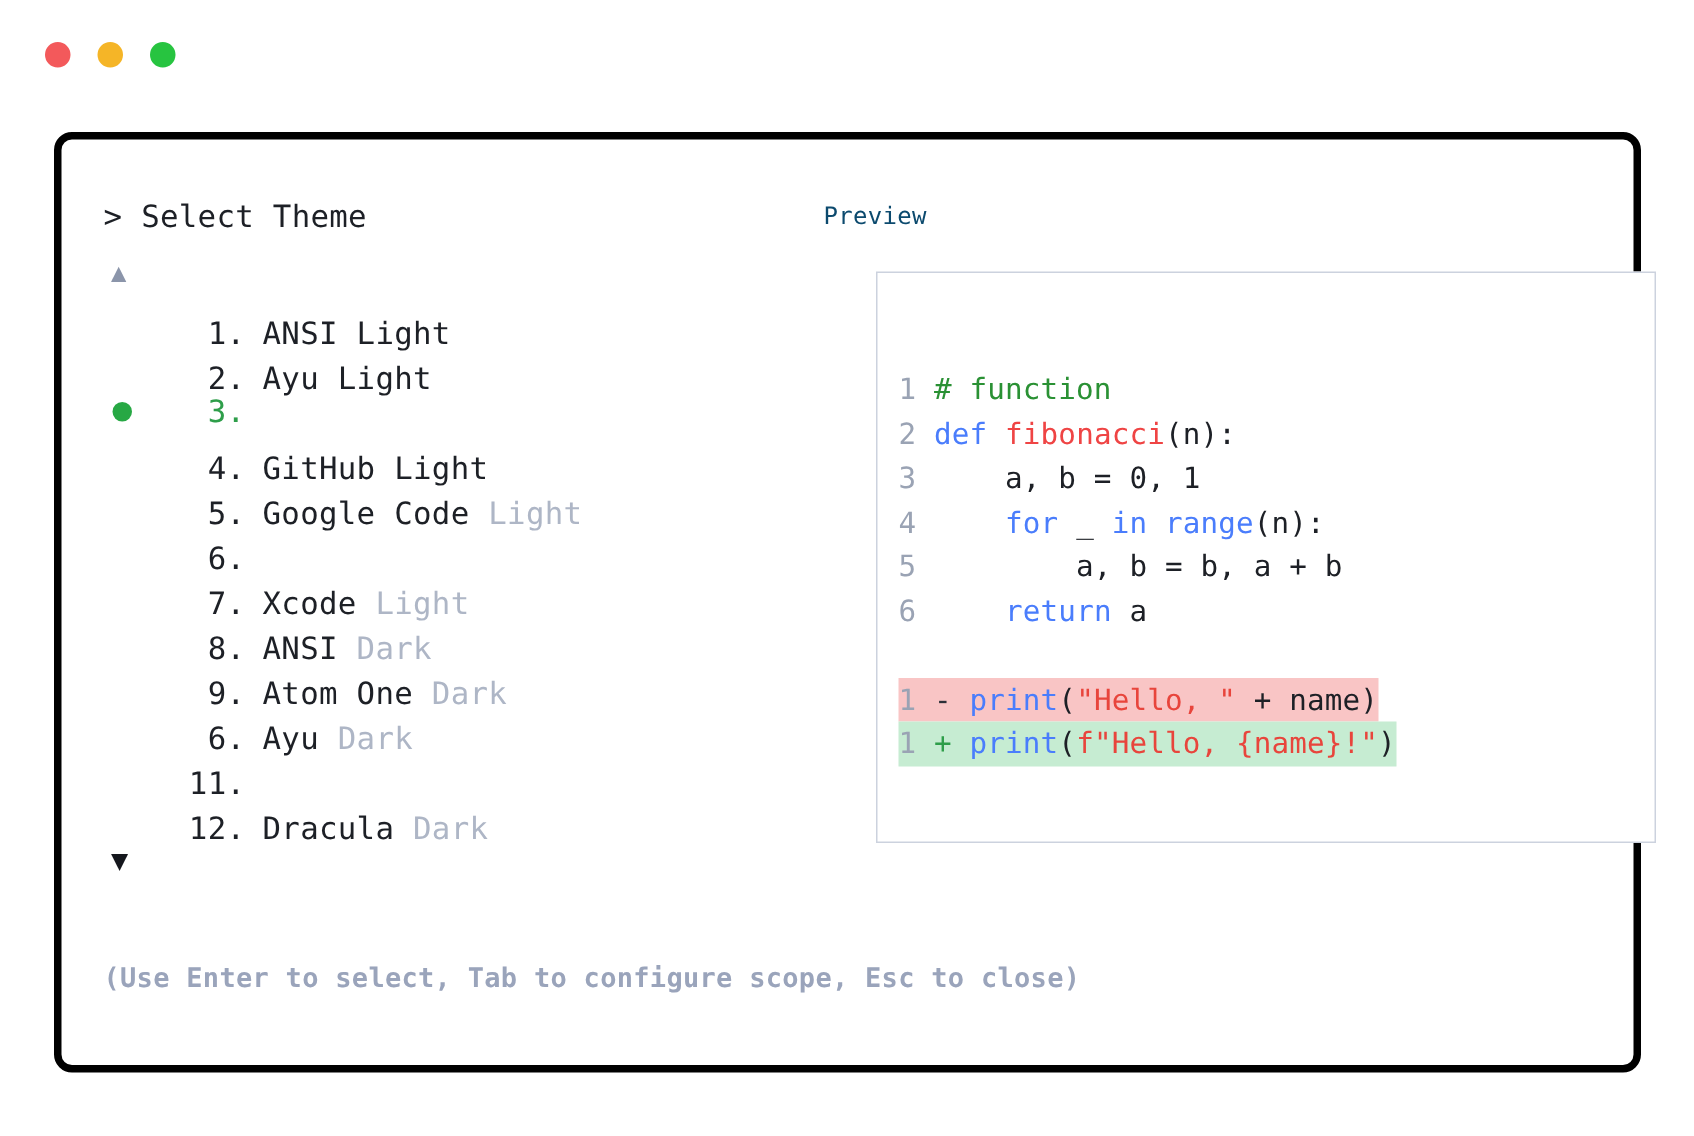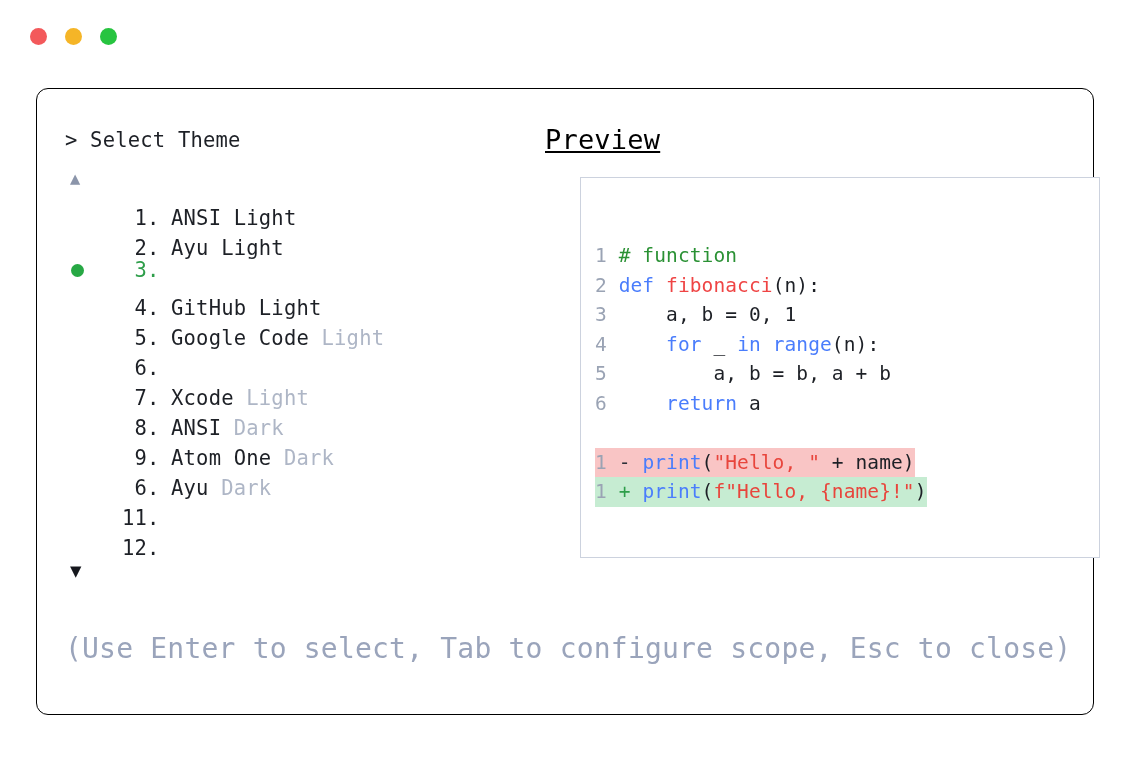--- a/index.html
+++ b/index.html
@@ -25,21 +25,21 @@
   .dot { width: 17px; height: 17px; border-radius: 50%; display: block; }
   .dot.red    { background: #f3595b; }
   .dot.yellow { background: #f5b527; }
   .dot.green  { background: #27c440; }
 
   
   .card {
     position: absolute;
     left: 36px; top: 88px;
     width: 1058px; height: 627px;
-    border: 1px solid #000000;
+    border: 5px solid #000000;
     border-radius: 12px;
     background: #ffffff;
   }
 
   .card-inner {
     position: relative;
     width: 100%; height: 100%;
     padding: 36px 28px 0 28px;
   }
 
@@ -54,25 +54,24 @@
   .prompt-line {
     font-size: 20.5px;
     line-height: 30px;
     color: #1d2026;
     letter-spacing: 0.2px;
     white-space: pre;
   }
   .prompt-caret { color: #1d2026; }
 
   .preview-label {
-    font-size: 27px;
-    line-height: 30px;
-    color: #000000;
-    letter-spacing: 0.2px;
-    text-decoration: underline;
+    font-size: 16px;
+    line-height: 30px;
+    color: #0c4a6e;
+    letter-spacing: 0.2px;
   }
 
   
   .list-wrap {
     position: absolute;
     left: 28px; top: 76px;
     width: 490px;
   }
   .arrow {
     font-size: 17px;
@@ -150,25 +149,26 @@
   .diff-del { background: #f9c5c5; }
   .diff-add { background: #c6ecd2; }
   .sign-del { color: #2c3038; }
   .sign-add { color: #2e9e4a; }
 
   
   .hint {
     position: absolute;
     left: 28px;
     top: 545px;
-    font-size: 28px;
+    font-size: 18px;
     line-height: 30px;
     color: #9aa4bb;
     letter-spacing: 0.2px;
     white-space: pre;
+    font-weight: bold;
   }
 </style>
 </head>
 <body>
 
 <div class="screen">
 
   <div class="titlebar">
     <span class="dot red"></span>
     <span class="dot yellow"></span>
@@ -194,21 +194,21 @@
             <div class="theme-row"><span class="bullet-cell"></span><span class="idx">2</span><span class="idx-dot">.</span><span class="label-cell"><span>Ayu </span><span>Light</span></span></div>
             <div class="theme-row selected"><span class="bullet-cell"><span class="bullet"></span></span><span class="idx">3</span><span class="idx-dot">.</span></div>
             <div class="theme-row"><span class="bullet-cell"></span><span class="idx">4</span><span class="idx-dot">.</span><span class="label-cell"><span>GitHub </span><span>Light</span></span></div>
             <div class="theme-row"><span class="bullet-cell"></span><span class="idx">5</span><span class="idx-dot">.</span><span class="label-cell"><span>Google Code </span><span class="dim">Light</span></span></div>
             <div class="theme-row"><span class="bullet-cell"></span><span class="idx">6</span><span class="idx-dot">.</span></div>
             <div class="theme-row"><span class="bullet-cell"></span><span class="idx">7</span><span class="idx-dot">.</span><span class="label-cell"><span>Xcode </span><span class="dim">Light</span></span></div>
             <div class="theme-row"><span class="bullet-cell"></span><span class="idx">8</span><span class="idx-dot">.</span><span class="label-cell"><span>ANSI </span><span class="dim">Dark</span></span></div>
             <div class="theme-row"><span class="bullet-cell"></span><span class="idx">9</span><span class="idx-dot">.</span><span class="label-cell"><span>Atom One </span><span class="dim">Dark</span></span></div>
             <div class="theme-row"><span class="bullet-cell"></span><span class="idx">6</span><span class="idx-dot">.</span><span class="label-cell"><span>Ayu </span><span class="dim">Dark</span></span></div>
             <div class="theme-row"><span class="bullet-cell"></span><span class="idx">11</span><span class="idx-dot">.</span></div>
-            <div class="theme-row"><span class="bullet-cell"></span><span class="idx">12</span><span class="idx-dot">.</span></div>
+            <div class="theme-row"><span class="bullet-cell"></span><span class="idx">12</span><span class="idx-dot">.</span><span class="label-cell"><span>Dracula </span><span class="dim">Dark</span></span></div>
           </div>
         <div class="arrow down">▼</div>
       </div>
 
       <div class="preview-box">
         <div class="code" id="code-block"><span class="code-line"><span class="ln">1 </span><span class="c-comment"># function</span></span><span class="code-line"><span class="ln">2 </span><span class="c-kw">def </span><span class="c-fn">fibonacci</span><span class="c-plain">(n):</span></span><span class="code-line"><span class="ln">3 </span><span class="c-plain">    a, b = 0, 1</span></span><span class="code-line"><span class="ln">4 </span><span class="c-plain">    </span><span class="c-kw">for</span><span class="c-plain"> _ </span><span class="c-kw">in range</span><span class="c-plain">(n):</span></span><span class="code-line"><span class="ln">5 </span><span class="c-plain">        a, b = b, a + b</span></span><span class="code-line"><span class="ln">6 </span><span class="c-plain">    </span><span class="c-kw">return</span><span class="c-plain"> a</span></span><span class="code-line diff-block" style="display: block;"><span style="display: block; height: 29.5px;"><span class="diff-line diff-del"><span class="ln">1 </span><span class="sign-del">- </span><span class="c-kw">print</span><span class="c-plain">(</span><span class="c-str">"Hello, "</span><span class="c-plain"> + name)</span></span></span><span style="display: block; height: 29.5px;"><span class="diff-line diff-add"><span class="ln">1 </span><span class="sign-add">+ </span><span class="c-kw">print</span><span class="c-plain">(</span><span class="c-str">f"Hello, {name}!"</span><span class="c-plain">)</span></span></span></span></div>
       </div>
 
       <div class="hint">(Use Enter to select, Tab to configure scope, Esc to close)</div>
 

